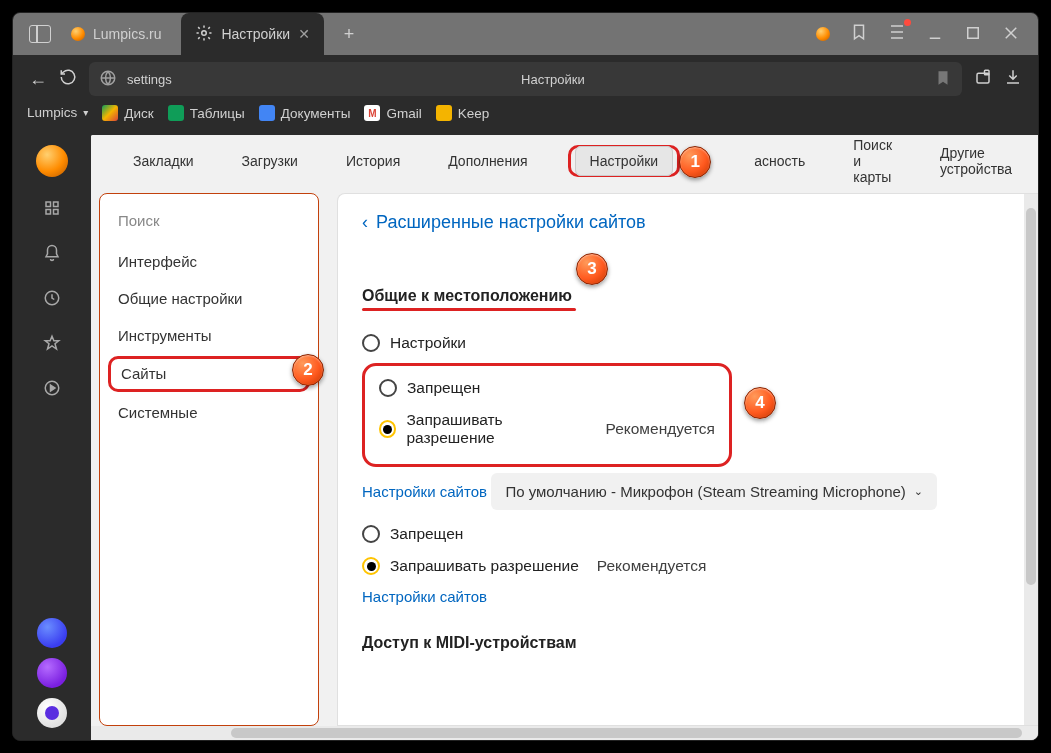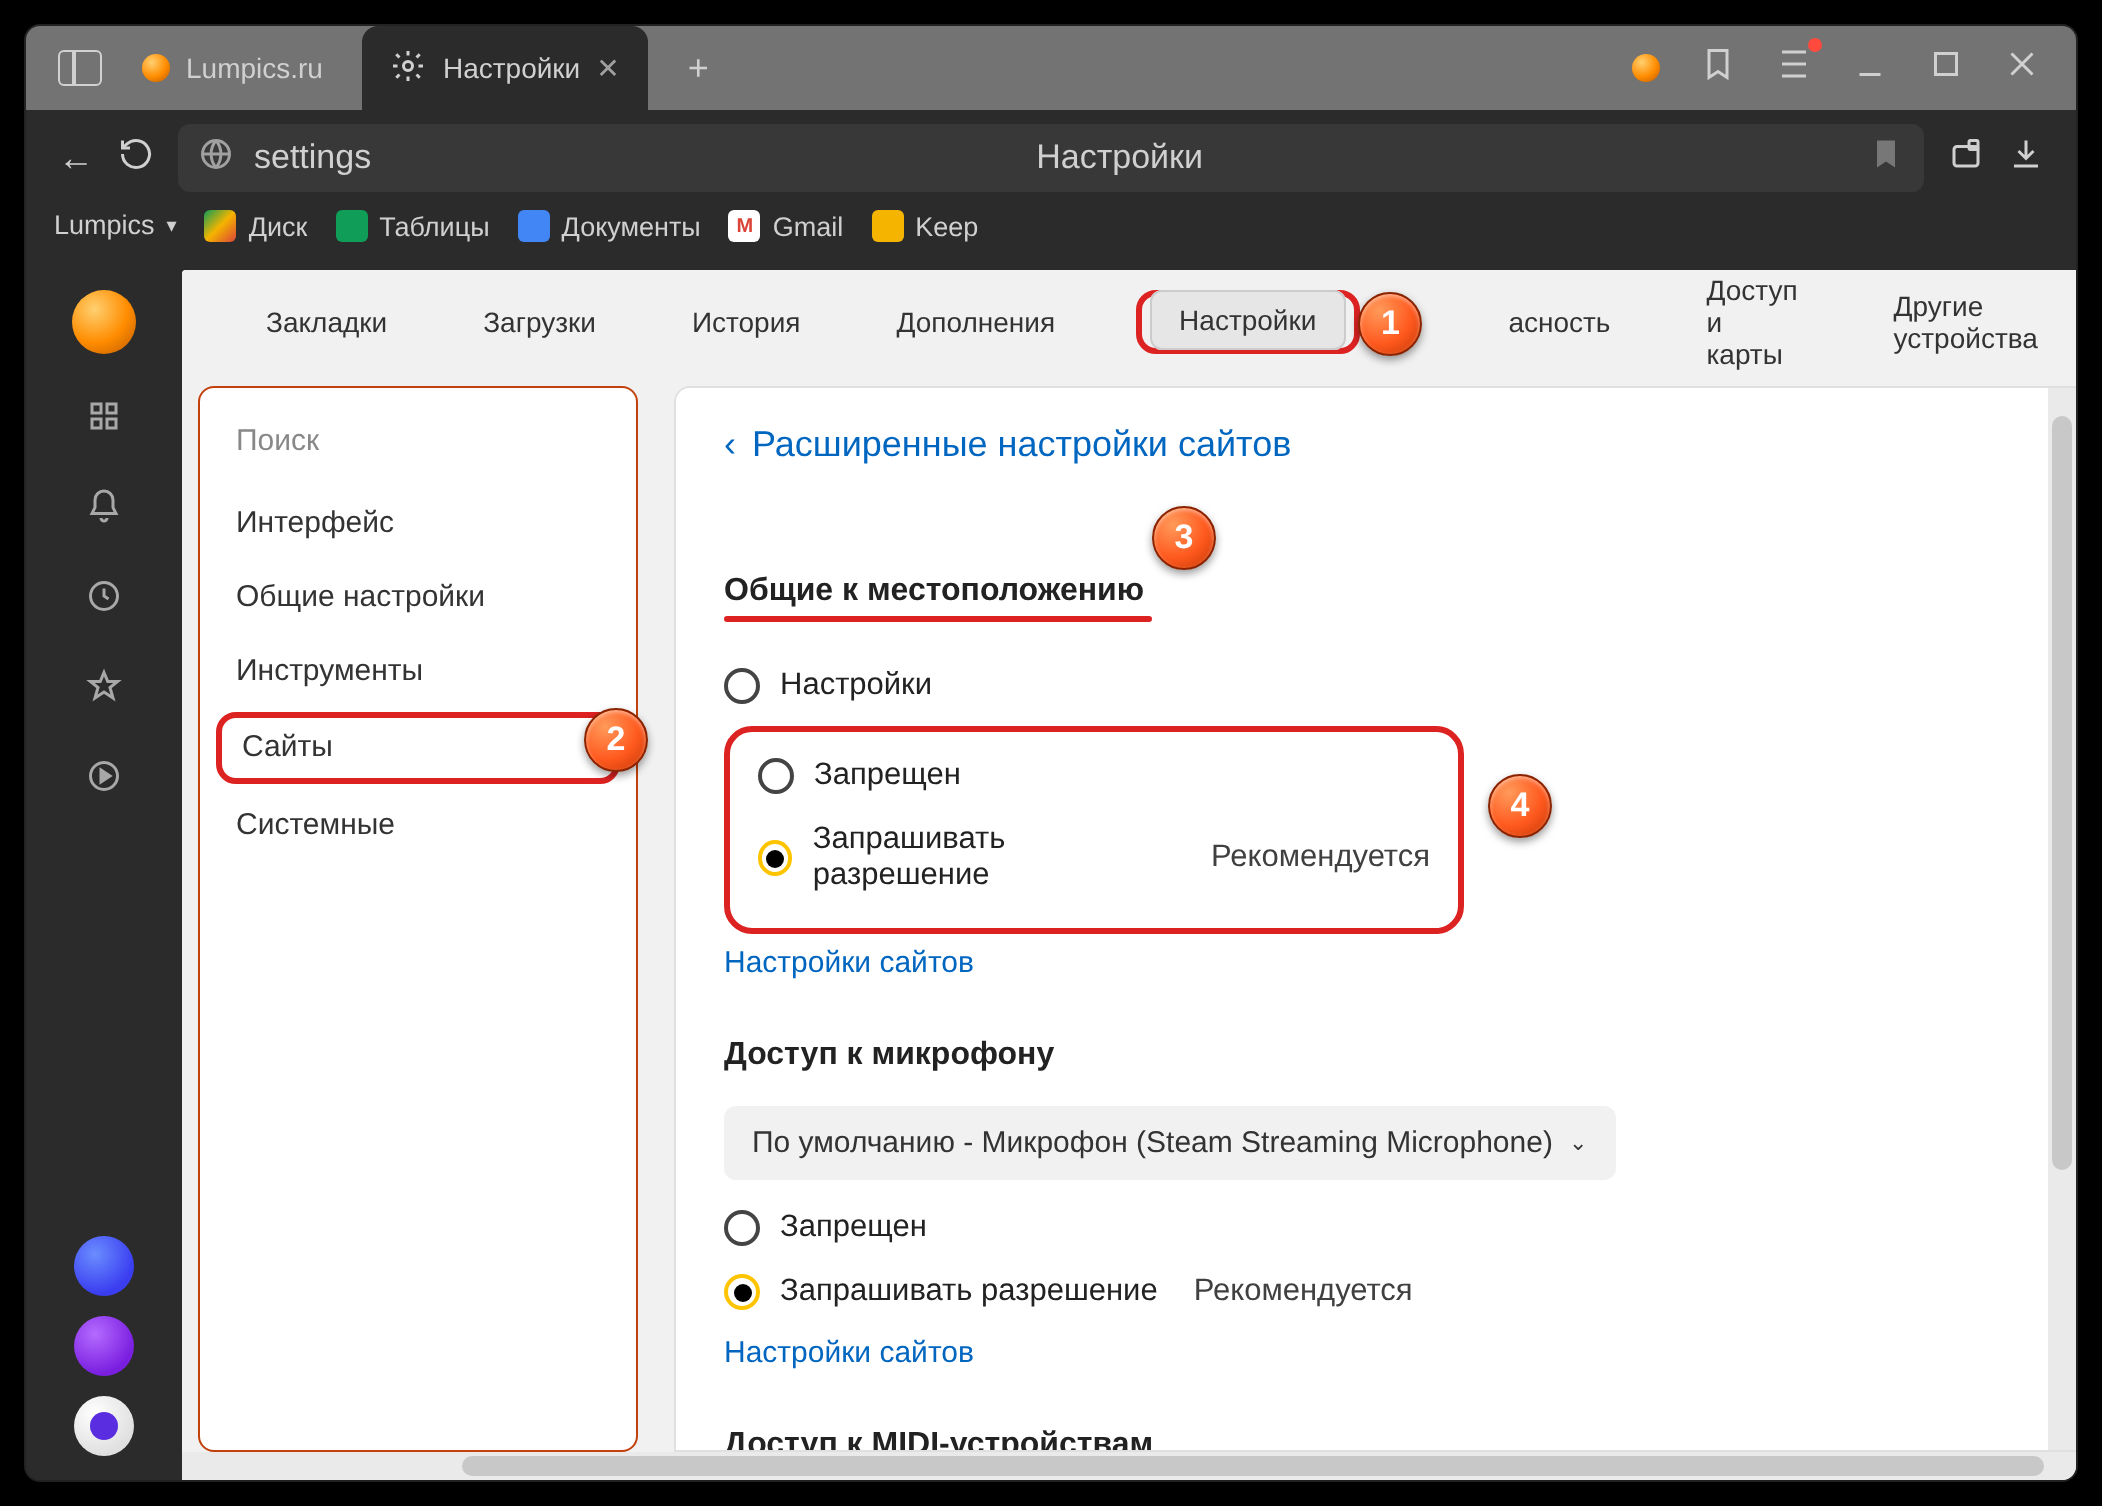--- a/index.html
+++ b/index.html
@@ -18,21 +18,21 @@
 .tb-right { margin-left: auto; display: flex; align-items: center; gap: 20px; padding-right: 18px; color: #d0d0d0; }
 .win-ico { font-size: 15px; }
 .orange-dot { width: 14px; height: 14px; border-radius: 50%; background: radial-gradient(circle at 35% 30%, #ffd070, #ff8c00 55%, #b85700); }
 .orange-dot.big { width: 32px; height: 32px; }
 .notif-dot { position: relative; }
 .notif-dot::after { content: ""; position: absolute; top: -4px; right: -5px; width: 7px; height: 7px; background: #ff4b3e; border-radius: 50%; }
 
 
 .addrbar { height: 48px; background: #2b2b2b; display: flex; align-items: center; gap: 12px; padding: 0 16px; color: #d0d0d0; }
 .nav-ico { font-size: 18px; }
-.addr-field { flex: 1; height: 34px; background: #383838; border-radius: 6px; display: flex; align-items: center; padding: 0 10px; gap: 10px; font-size: 17px; color: #d0d0d0; }
+.addr-field { flex: 1; height: 34px; background: #383838; border-radius: 6px; display: flex; align-items: center; padding: 0 10px; gap: 10px; font-size: 13px; color: #d0d0d0; }
 .addr-field .label { margin-left: auto; margin-right: auto; }
 .bookmark-ico { color: #777; }
 
 
 .bmbar { height: 32px; background: #2b2b2b; display: flex; align-items: flex-start; gap: 14px; padding: 2px 14px 6px; color: #d0d0d0; font-size: 13.5px; }
 .bm { display: flex; align-items: center; gap: 6px; }
 .chip { width: 16px; height: 16px; border-radius: 3px; display: inline-flex; align-items: center; justify-content: center; font-size: 10px; color: #fff; font-weight: bold; }
 
 
 .contentrow { flex: 1; background: #2b2b2b; display: flex; overflow: hidden; }
@@ -234,21 +234,21 @@
       <div class="topnav">
         <span class="navitem">Закладки</span>
         <span class="navitem">Загрузки</span>
         <span class="navitem">История</span>
         <span class="navitem">Дополнения</span>
         <span class="navframe">
           <span class="pill">Настройки</span>
           <span class="callout" style="right:-34px;top:-2px">1</span>
         </span>
         <span class="navitem" style="margin-left:34px">асность</span>
-        <span class="navitem">Доступ и карты</span>
+        <span class="navitem">Поиск и карты</span>
         <span class="navitem">Другие устройства</span>
       </div>
 
       <div class="lower">
         <div class="leftpanel">
           <div class="search">Поиск</div>
           <div class="leftitem">Интерфейс</div>
           <div class="leftitem">Общие настройки</div>
           <div class="leftitem">Инструменты</div>
           <div style="position:relative">
@@ -286,21 +286,20 @@
               <div class="radio-row">
                 <span class="radio sel"></span>
                 <span>Запрашивать разрешение</span>
                 <span class="hint">Рекомендуется</span>
               </div>
             </div>
             <span class="callout" style="left:382px;top:24px">4</span>
           </div>
           <a class="link">Настройки сайтов</a>
 
-          <div class="section-title">Доступ к микрофону</div>
           <div class="dropdown">
             <span>По умолчанию - Микрофон (Steam Streaming Microphone)</span>
             <span style="font-size:11px">⌄</span>
           </div>
           <div class="radio-row">
             <span class="radio"></span>
             <span>Запрещен</span>
           </div>
           <div class="radio-row">
             <span class="radio sel"></span>

